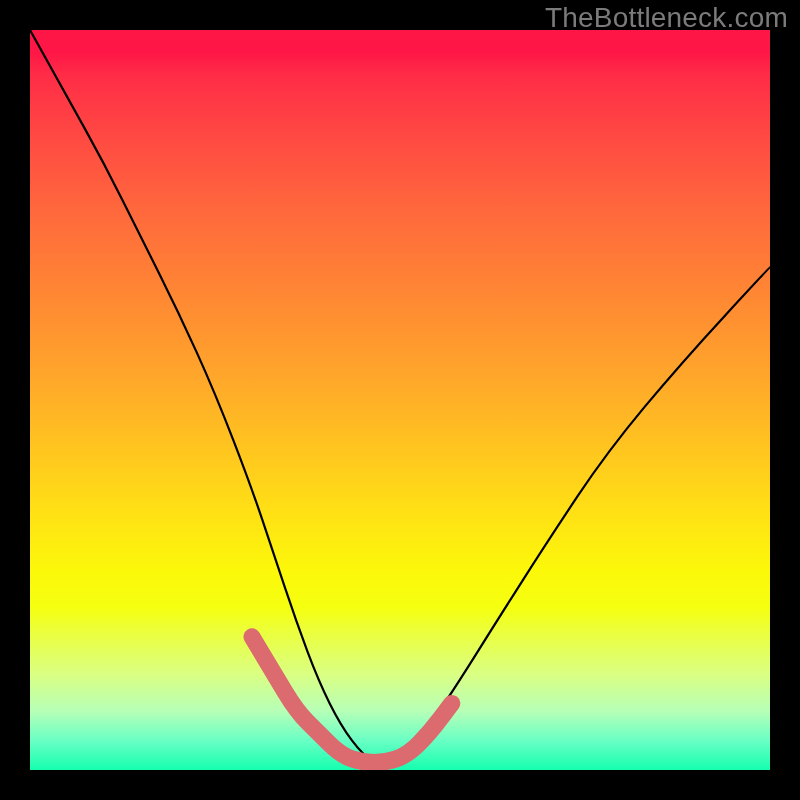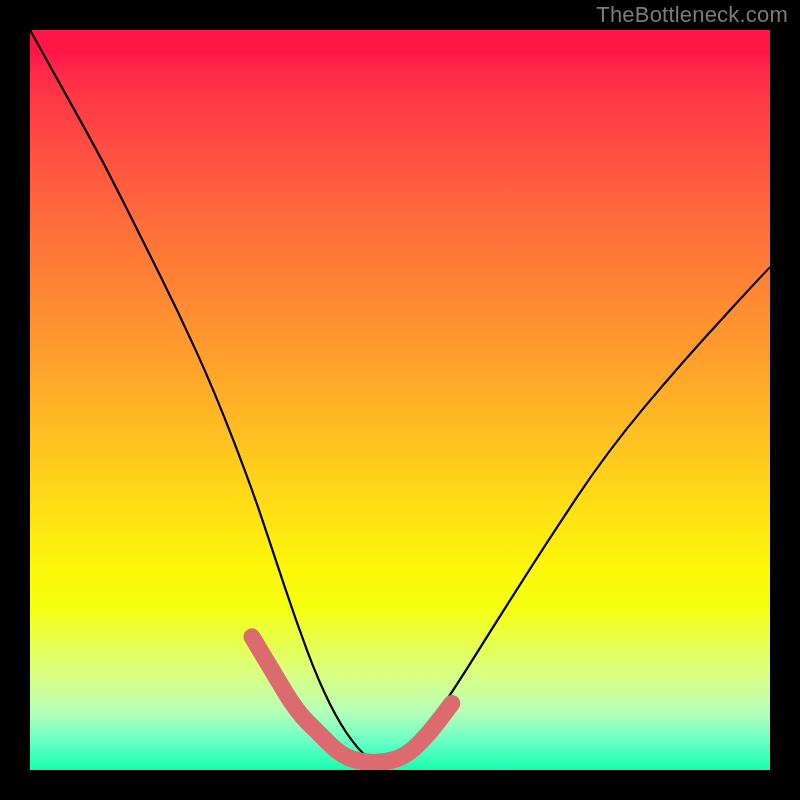--- a/index.html
+++ b/index.html
@@ -15,21 +15,21 @@
     position: relative;
     width: 800px;
     height: 800px;
     background: #000;
   }
   .watermark {
     position: absolute;
     top: 2px;
     right: 12px;
     color: #7b7b7b;
-    font-size: 22px;
+    font-size: 28px;
     font-weight: 500;
     letter-spacing: 0.2px;
     z-index: 10;
   }
   .plot {
     position: absolute;
     left: 30px;
     top: 30px;
     width: 740px;
     height: 740px;

